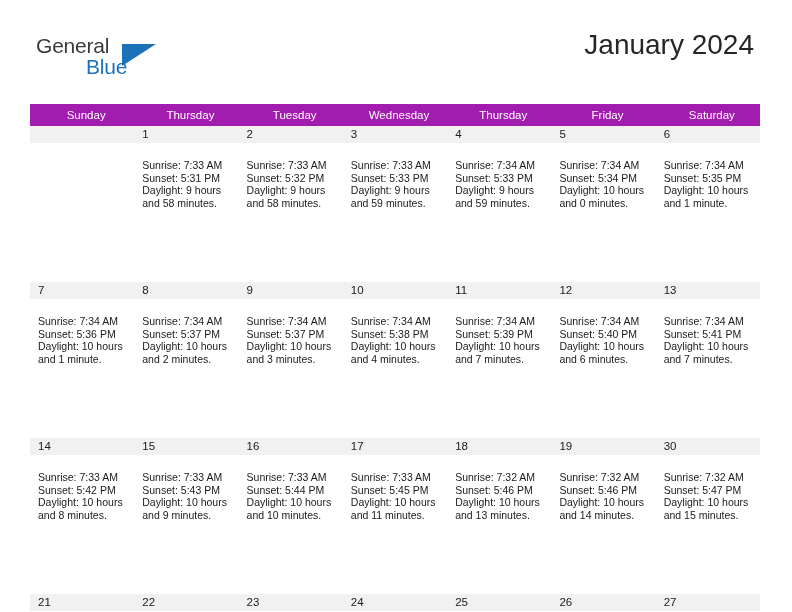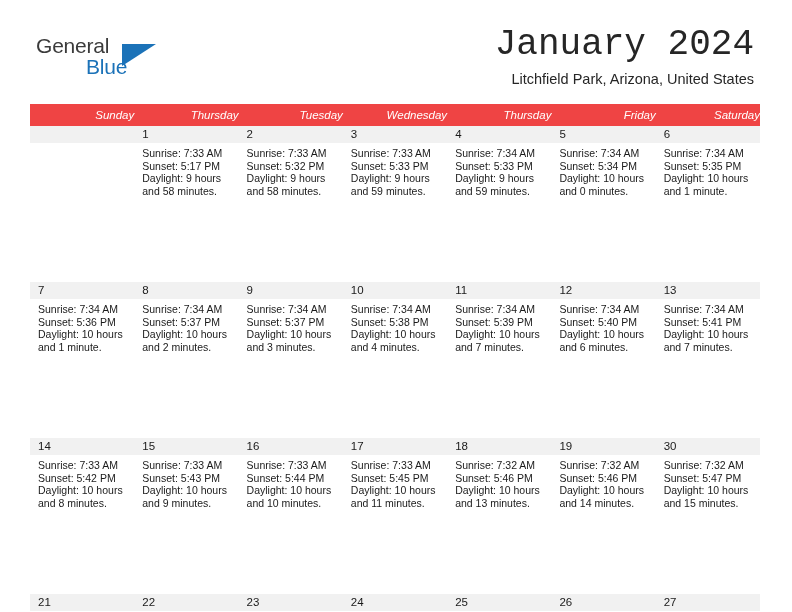--- a/index.html
+++ b/index.html
@@ -63,25 +63,24 @@
     border-bottom: 22px solid transparent;
   }
 
   .title-block {
     position: absolute;
     right: 38px;
     top: 28px;
     text-align: right;
   }
   .cal-title {
-    font-size: 36px;
+    font-size: 28px;
     color: #262626;
     line-height: 34px;
     white-space: nowrap;
-    font-family: Liberation Mono, monospace;
   }
   .cal-location {
     margin-top: 8px;
     font-size: 14.5px;
     color: #262626;
     line-height: 18px;
     white-space: nowrap;
   }
 
   
@@ -90,29 +89,28 @@
     left: 30px;
     top: 104px;
     width: 730px;
   }
   table.calendar {
     border-collapse: collapse;
     width: 730px;
     table-layout: fixed;
   }
   table.calendar th {
-    background: #ef4444;
+    background: #a21caf;
     color: #ffffff;
     font-size: 11.5px;
     font-weight: normal;
-    text-align: right;
+    text-align: center;
     padding: 5px 0 5px 8px;
     height: 12px;
     border: none;
-    font-style: italic;
   }
   table.calendar td {
     vertical-align: top;
     padding: 0;
     border: none;
     height: 78px;
   }
   .row-sep td {
     height: 1px;
     padding: 0;
@@ -128,21 +126,21 @@
     height: 17px;
     line-height: 17px;
     padding-left: 8px;
     font-size: 11.5px;
     color: #1a1a1a;
   }
   .daycell.empty .daynum-band {
     background: #f1f1f1;
   }
   .info {
-    padding: 4px 6px 0 8px;
+    padding: 16px 6px 0 8px;
     font-size: 10.5px;
     line-height: 12.6px;
     color: #1a1a1a;
   }
   .info div {
     white-space: nowrap;
   }
 </style>
 </head>
 <body>
@@ -152,21 +150,20 @@
   <div class="header">
 
     <div class="logo">
       <span class="logo-general">General</span>
       <span class="logo-triangle"></span>
       <span class="logo-blue">Blue</span>
     </div>
 
     <div class="title-block">
       <div class="cal-title">January 2024</div>
-      <div class="cal-location">Litchfield Park, Arizona, United States</div>
     </div>
 
   </div>
 
   <div class="cal-wrap">
     <table class="calendar">
       <thead>
         <tr>
           <th>Sunday</th>
           <th>Thursday</th>
@@ -182,21 +179,21 @@
             <td>
               <div class="daycell empty">
                 <div class="daynum-band"></div>
               </div>
             </td>
             <td>
               <div class="daycell">
                 <div class="daynum-band">1</div>
                 <div class="info">
                   <div>Sunrise: 7:33 AM</div>
-                  <div>Sunset: 5:17 PM</div>
+                  <div>Sunset: 5:31 PM</div>
                   <div>Daylight: 9 hours</div>
                   <div>and 58 minutes.</div>
                 </div>
               </div>
             </td>
             <td>
               <div class="daycell">
                 <div class="daynum-band">2</div>
                 <div class="info">
                   <div>Sunrise: 7:33 AM</div>

